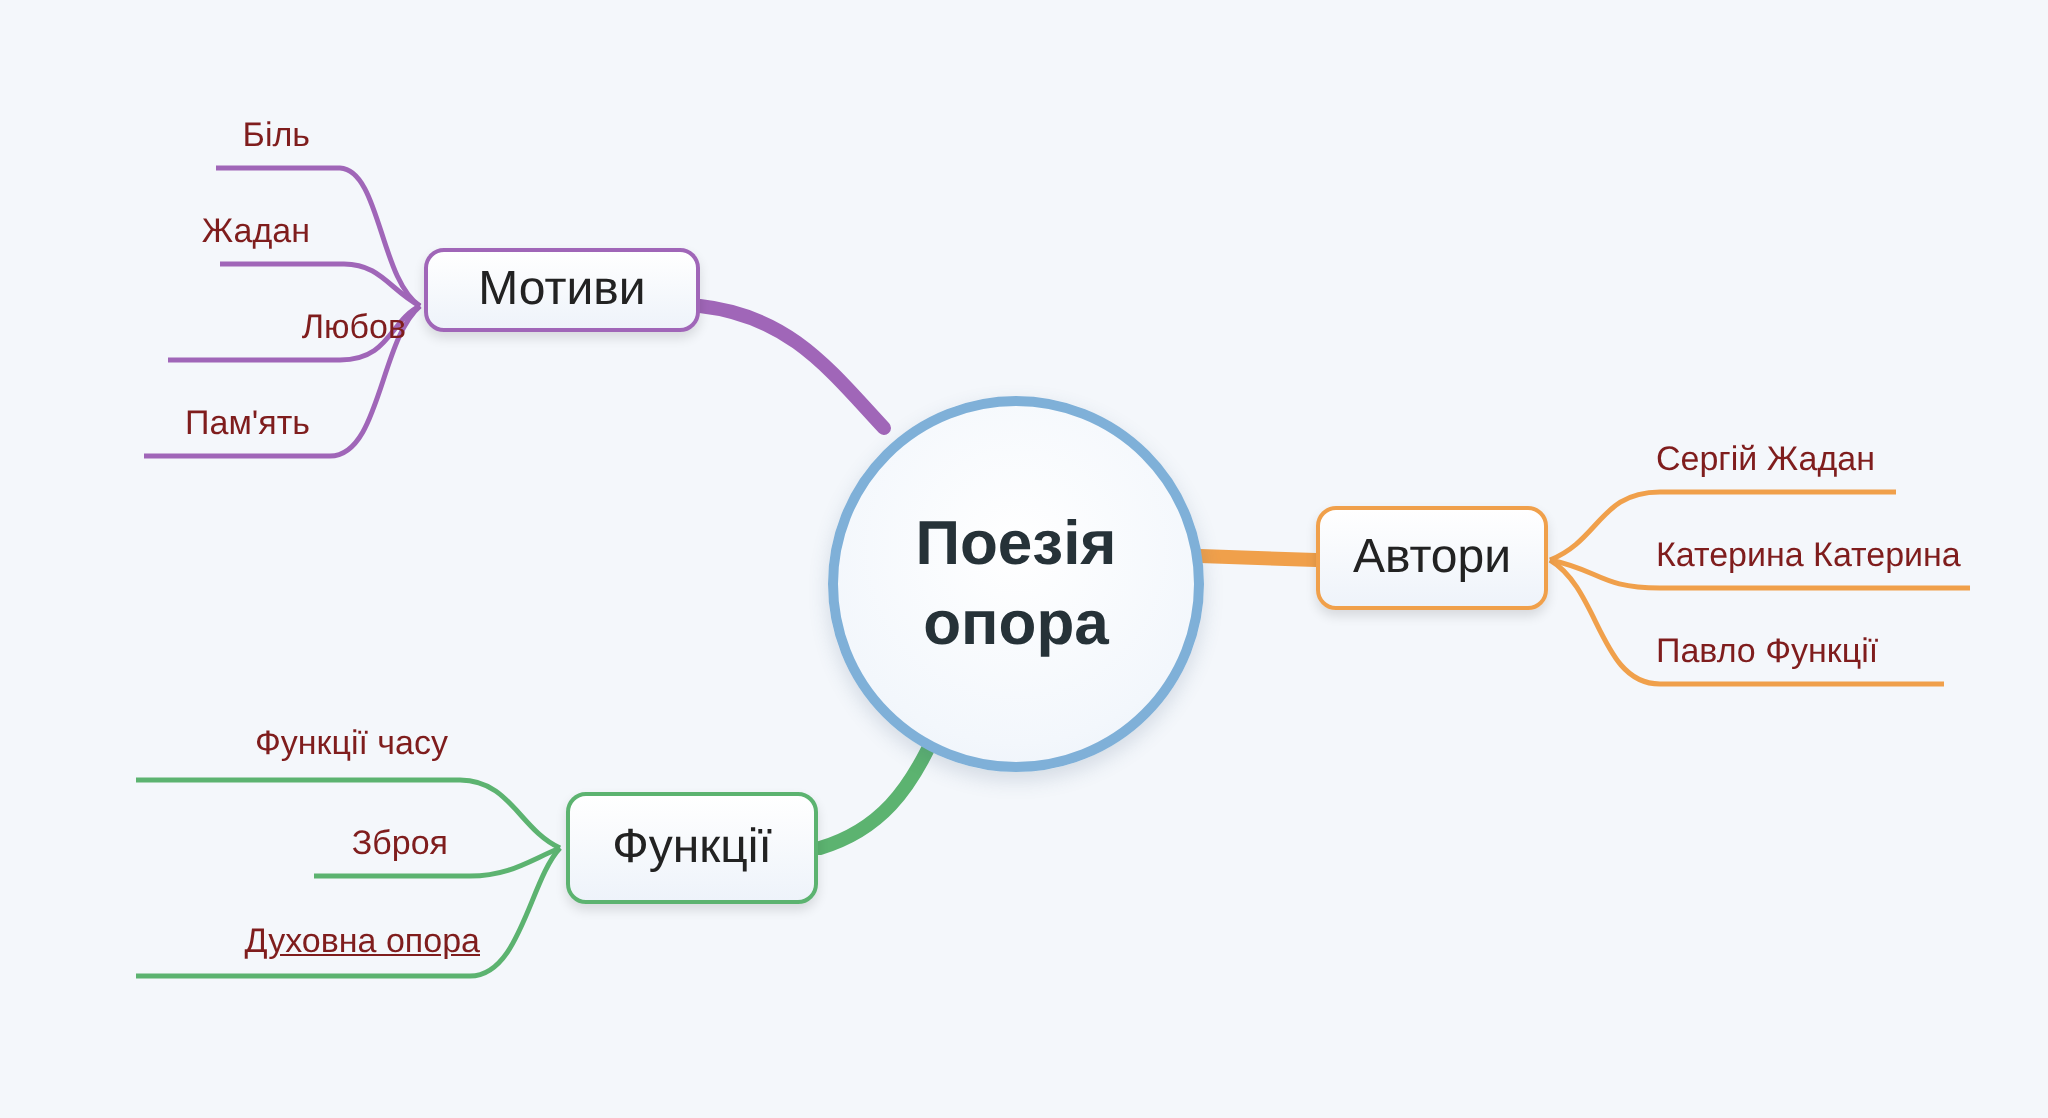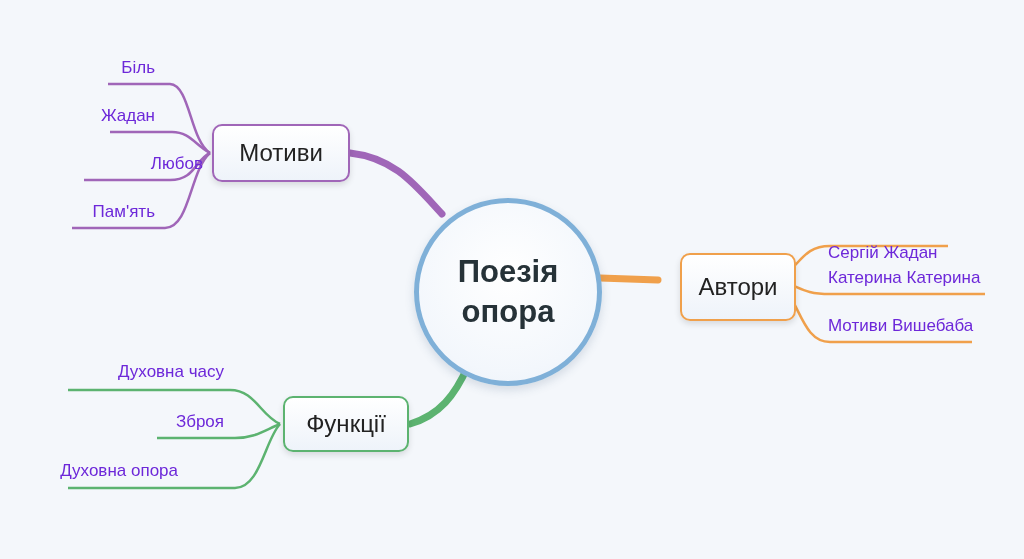--- a/index.html
+++ b/index.html
@@ -26,21 +26,21 @@
   }
   .branch {
     position: absolute; box-sizing: border-box;
     border-radius: 10px; border: 2.5px solid;
     background: linear-gradient(#ffffff, #eef3fa);
     box-shadow: 0 3px 6px rgba(0,0,0,0.12);
     display: flex; align-items: center; justify-content: center;
     font-size: 24px; color: #222;
   }
   .leaf {
-    position: absolute; font-size: 17px; color: #6d28d9; white-space: nowrap;
+    position: absolute; font-size: 17px; color: #7f1d1d; white-space: nowrap;
   }
 </style>
 </head>
 <body>
 
 <svg class="links" width="1024" height="559">
 
   <path d="M350 153 C 395 158, 415 185, 442 214" stroke="#a066b8" stroke-width="7" fill="none" stroke-linecap="round"></path>
 
   <g stroke="#a066b8" stroke-width="2.5" fill="none">
@@ -62,33 +62,33 @@
     <path d="M280 424 C 260 415, 255 390, 230 390 L 68 390"></path>
     <path d="M280 424 C 265 430, 255 438, 235 438 L 157 438"></path>
     <path d="M280 424 C 265 440, 260 488, 235 488 L 68 488"></path>
   </g>
 </svg>
 
 <div class="center">
   <span>Поезія опора</span>
 </div>
 
-<div class="branch" style="left:212px; top:124px; width:138px; height:58px; border-color:#a066b8;">
+<div class="branch" style="left:212px; top:124px; width:138px; height:42px; border-color:#a066b8;">
   <span>Мотиви</span>
 </div>
 <div class="leaf" style="right:869px; top:58px;"><span>Біль</span></div>
 <div class="leaf" style="right:869px; top:106px;"><span>Жадан</span></div>
 <div class="leaf" style="right:821px; top:154px;margin-left:27px;"><span>Любов</span></div>
 <div class="leaf" style="right:869px; top:202px;"><span>Пам'ять</span></div>
 
-<div class="branch" style="left:680px; top:253px; width:116px; height:68px; border-color:#f0a04b;text-align:center;">
+<div class="branch" style="left:658px; top:253px; width:116px; height:52px; border-color:#f0a04b;text-align:center;">
   <span>Автори</span>
 </div>
-<div class="leaf" style="left:828px; top:220px;margin-top:23px;"><span>Сергій Жадан</span></div>
+<div class="leaf" style="left:828px; top:220px;"><span>Сергій Жадан</span></div>
 <div class="leaf" style="left:828px; top:268px;"><span>Катерина Катерина</span></div>
-<div class="leaf" style="left:828px; top:316px;"><span>Мотиви Вишебаба</span></div>
+<div class="leaf" style="left:828px; top:316px;"><span>Павло Функції</span></div>
 
 <div class="branch" style="left:283px; top:396px; width:126px; height:56px; border-color:#5cb370;align-items:center;">
   <span>Функції</span>
 </div>
-<div class="leaf" style="right:800px; top:362px;"><span>Духовна часу</span></div>
+<div class="leaf" style="right:800px; top:362px;"><span>Функції часу</span></div>
 <div class="leaf" style="right:800px; top:412px;margin-left:30px;"><span>Зброя</span></div>
-<div class="leaf" style="right:846px; top:461px;"><span>Духовна опора</span></div>
+<div class="leaf" style="right:784px; top:461px;text-decoration:underline;"><span>Духовна опора</span></div>
 
 </body></html>

